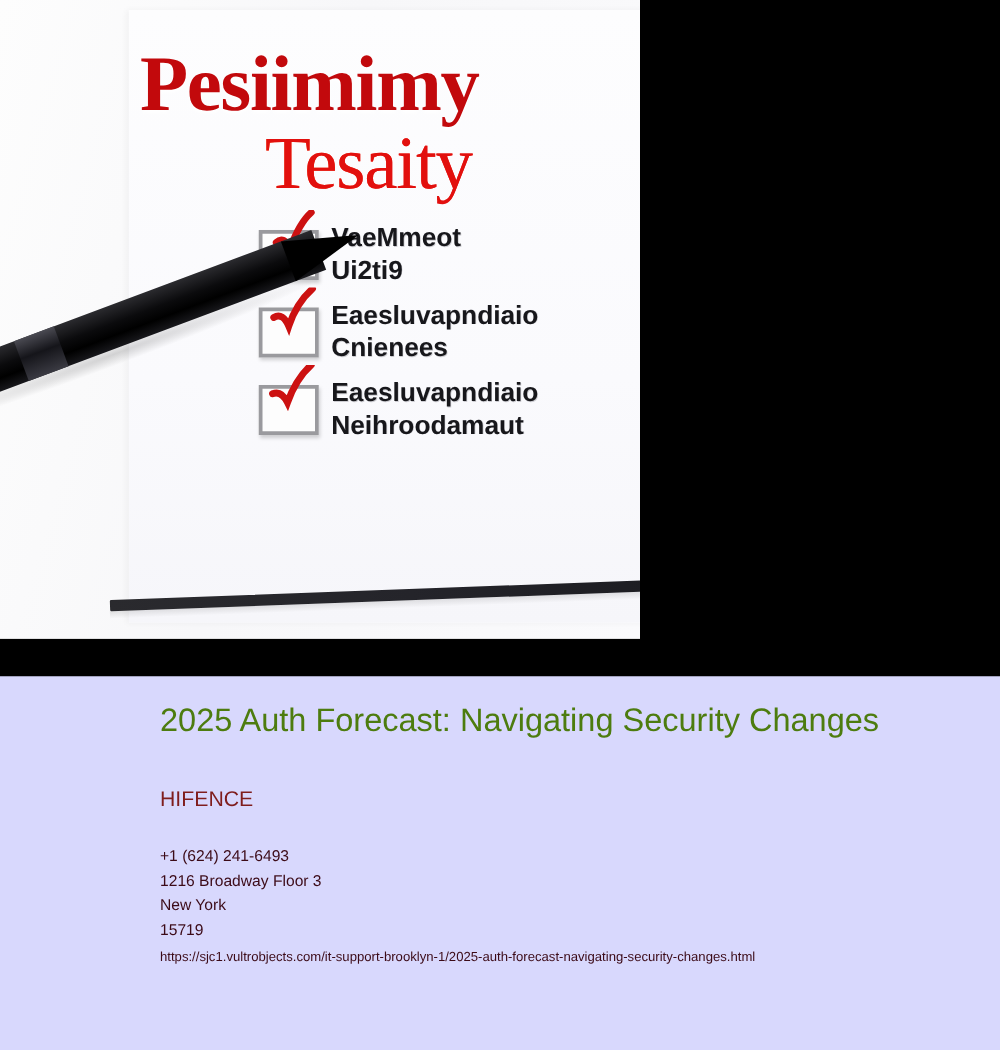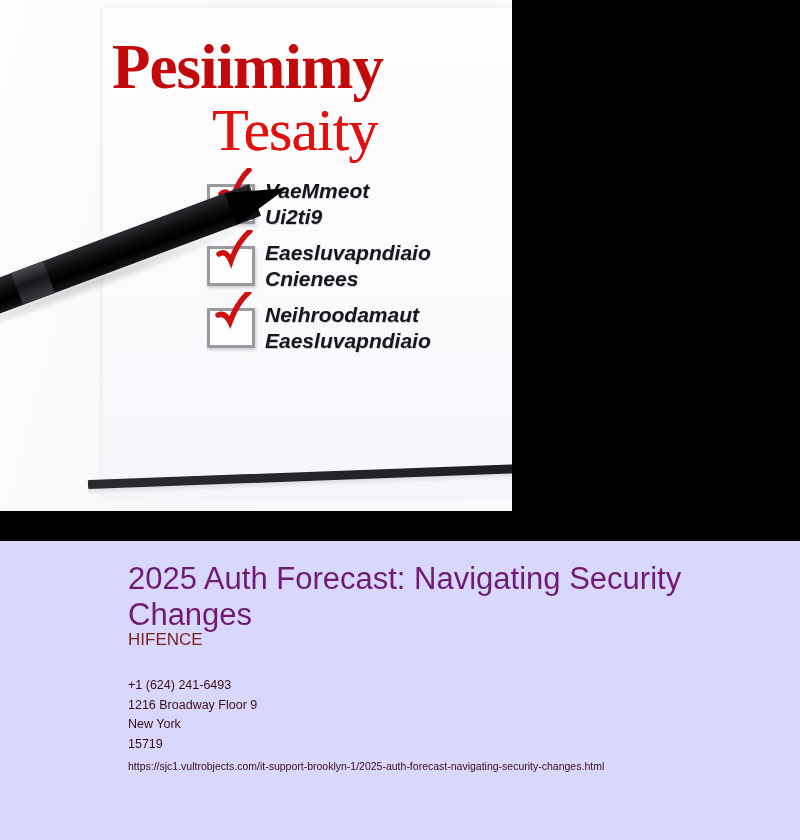--- a/index.html
+++ b/index.html
@@ -107,21 +107,20 @@
     color: #e2100e;
     white-space: nowrap;
   }
 
   
   .checklist {
     position: absolute;
     left: 207px;
     top: 178px;
     width: 330px;
-    font-style: italic;
   }
   .check-row {
     position: relative;
     height: 62px;
   }
   .check-box {
     position: absolute;
     left: 0;
     top: 6px;
     width: 42px;
@@ -200,24 +199,24 @@
     top: 541px;
     width: 800px;
     height: 299px;
     background: #d8d8fd;
   }
   .article-title {
     position: absolute;
     left: 128px;
     top: 20px;
     width: 600px;
-    font-size: 31px;
+    font-size: 26px;
     line-height: 1.16;
     font-weight: normal;
-    color: #701a75;
+    color: #4d7c0f;
     margin: 0;
   }
   .company-name {
     position: absolute;
     left: 128px;
     top: 89px;
     font-size: 17px;
     font-weight: normal;
     color: #7f1d1d;
     margin: 0;
@@ -289,22 +288,22 @@
       </div>
 
       <div class="check-row">
         <div class="check-box"></div>
         <div class="check-mark">
           <svg width="46" height="46" viewBox="0 0 46 46">
             <path d="M5 23 C10 21, 14 24, 17 30 C21 19, 27 8, 36 0" stroke="#cc1111" stroke-width="5.5" fill="none" stroke-linecap="round"></path>
           </svg>
         </div>
         <div class="check-text">
+          <div>Eaesluvapndiaio</div>
           <div>Neihroodamaut</div>
-          <div>Eaesluvapndiaio</div>
         </div>
       </div>
 
     </div>
 
     <div class="pen-shadow"></div>
     <div class="pen">
       <div class="pen-band"></div>
       <div class="pen-tip"></div>
     </div>
@@ -313,20 +312,20 @@
 </div>
 
 <div class="content">
 
   <h1 class="article-title">2025 Auth Forecast: Navigating Security Changes</h1>
 
   <h2 class="company-name">HIFENCE</h2>
 
   <div class="contact">
     <div class="contact-line">+1 (624) 241-6493</div>
-    <div class="contact-line">1216 Broadway Floor 9</div>
+    <div class="contact-line">1216 Broadway Floor 3</div>
     <div class="contact-line">New York</div>
     <div class="contact-line">15719</div>
   </div>
 
 </div>
 
 <div class="source-url">https://sjc1.vultrobjects.com/it-support-brooklyn-1/2025-auth-forecast-navigating-security-changes.html</div>
 
 </body></html>

